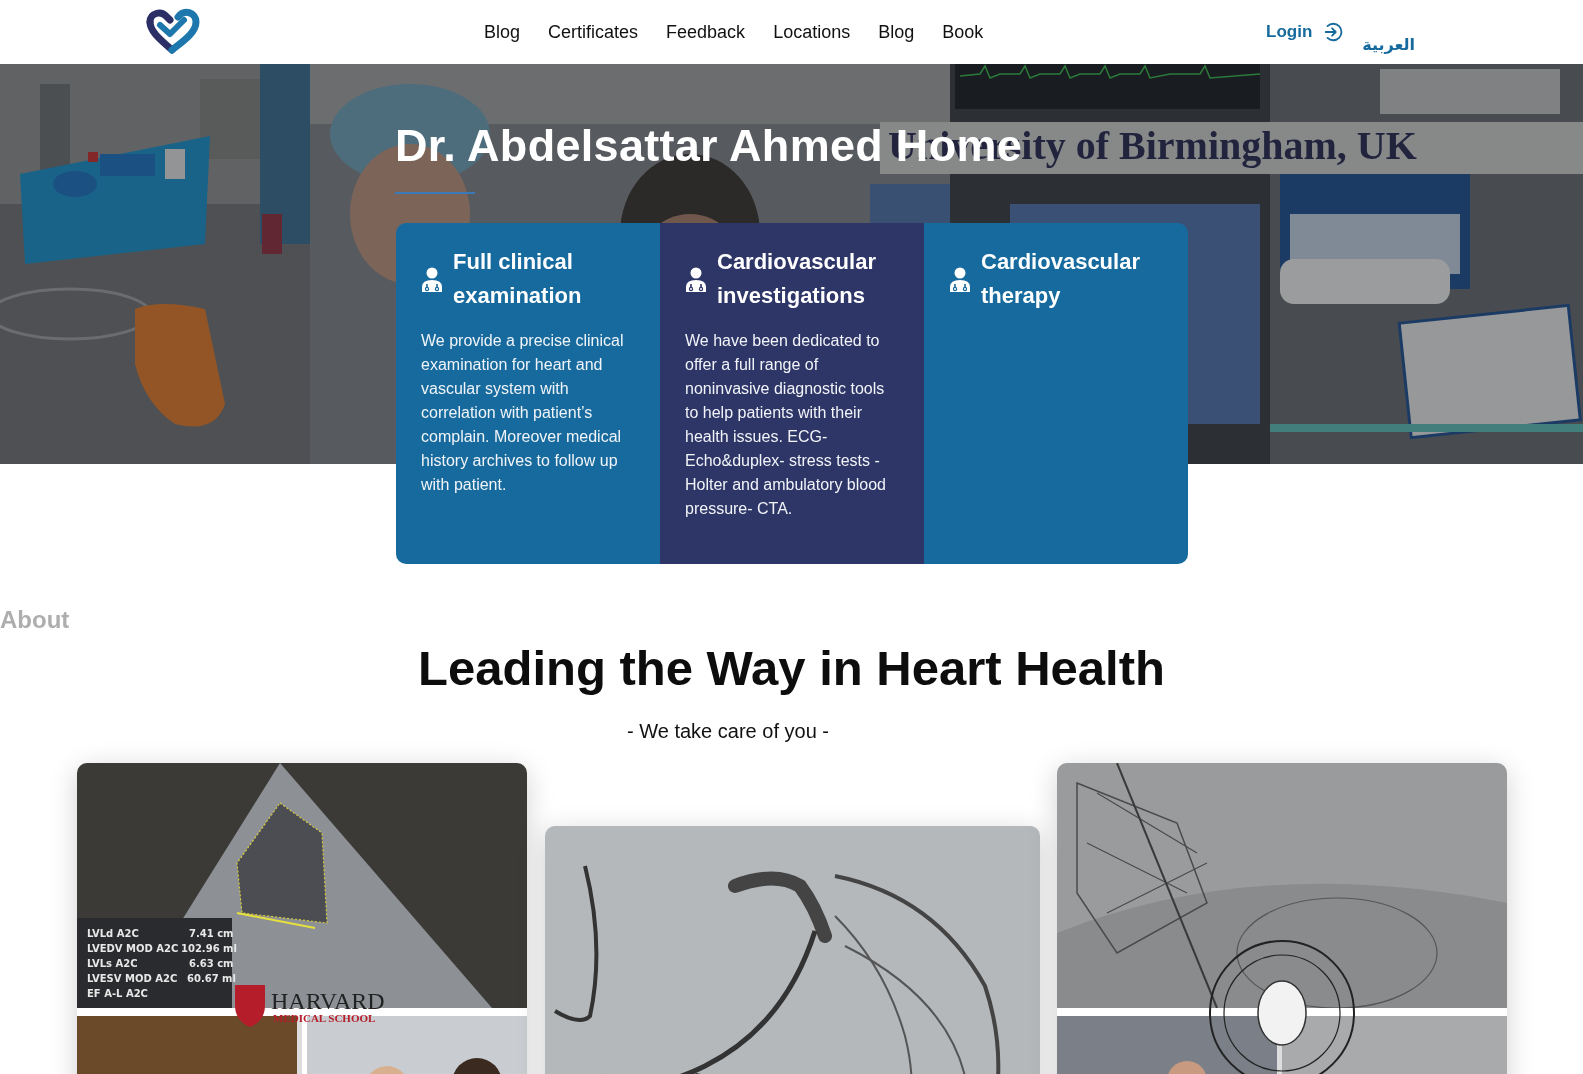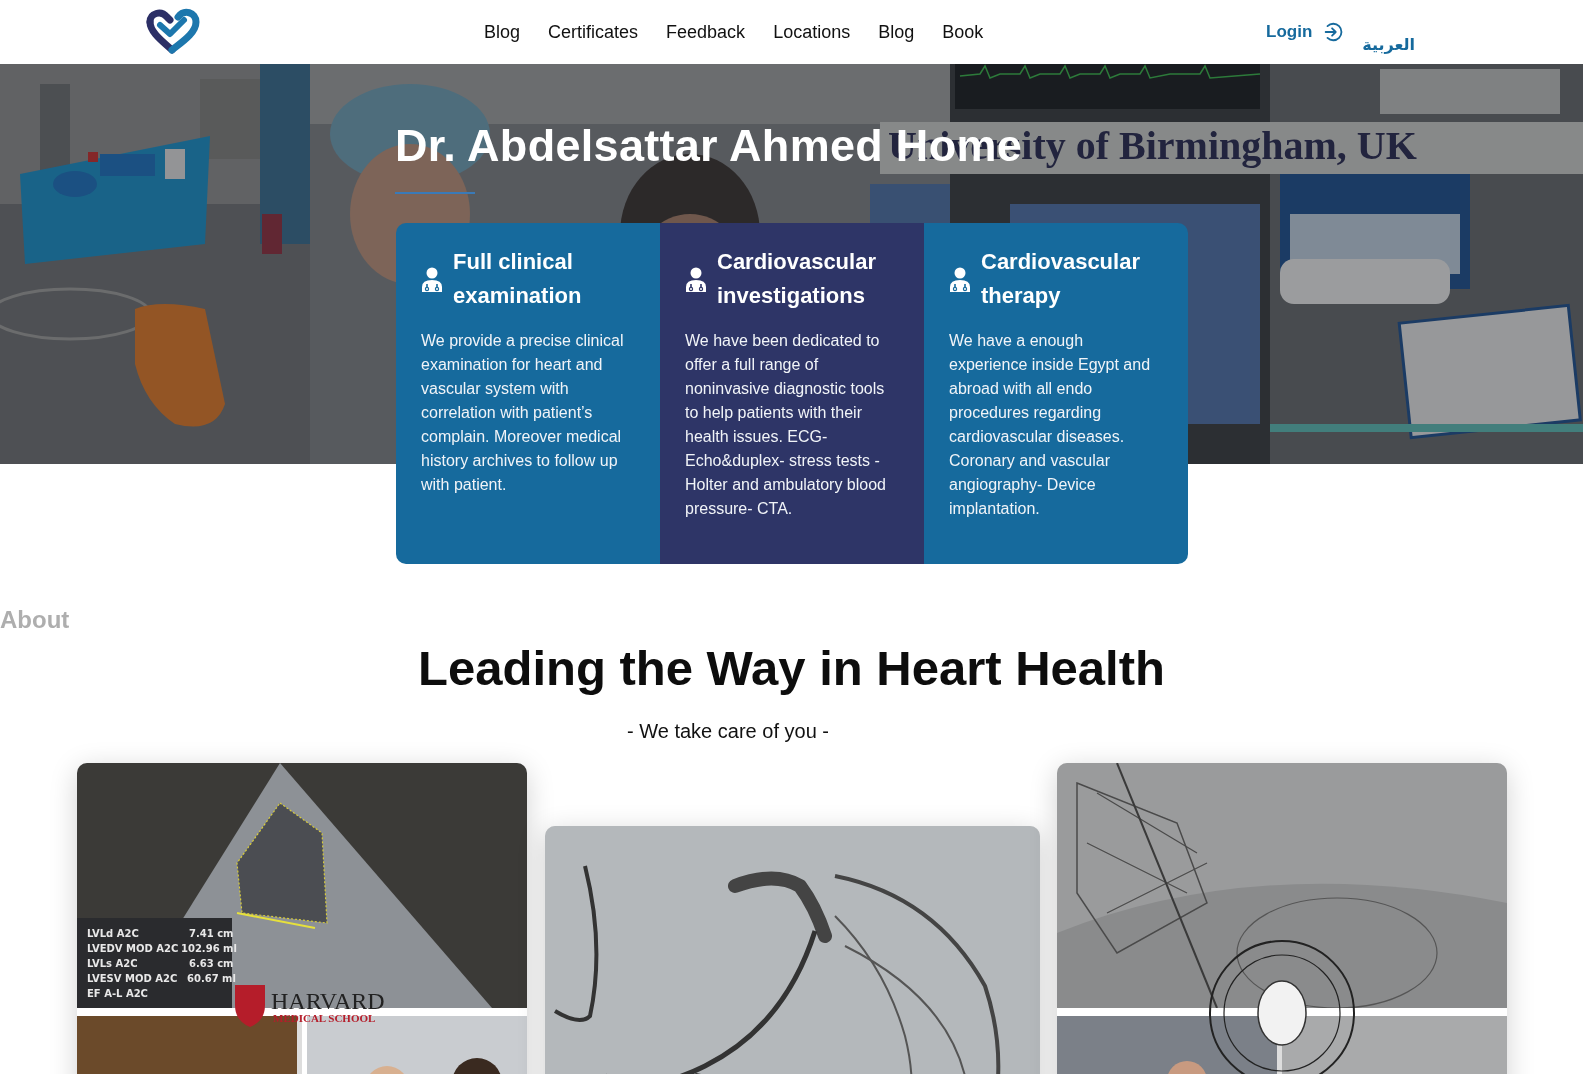--- a/index.html
+++ b/index.html
@@ -164,21 +164,20 @@
         <path d="M1 25 V20 Q1 13 11 13 Q21 13 21 20 V25 Z" fill="#fff"></path>
         <path d="M6 17 V21 M16 17 V21" stroke="#166a9d" stroke-width="1.6"></path>
         <circle cx="6" cy="22" r="1.6" fill="none" stroke="#166a9d" stroke-width="1.2"></circle>
         <circle cx="16" cy="22" r="1.6" fill="none" stroke="#166a9d" stroke-width="1.2"></circle>
       </svg>
       <div class="service-title">
         <div>Cardiovascular</div>
         <div>therapy</div>
       </div>
     </div>
-    <p class="service-text">We have a enough experience inside Egypt and abroad with all endo procedures regarding cardiovascular diseases. Coronary and vascular angiography- Device implantation.</p>
   </div>
 </section>
 
 <div class="about-eyebrow">About</div>
 <h2 class="about-title">Leading the Way in Heart Health</h2>
 <p class="about-tagline">- We take care of you -</p>
 
 <div class="gallery-card g1">
   <svg width="450" height="340" viewBox="0 0 450 340">
     <rect width="450" height="245" fill="#3b3a37"></rect>

